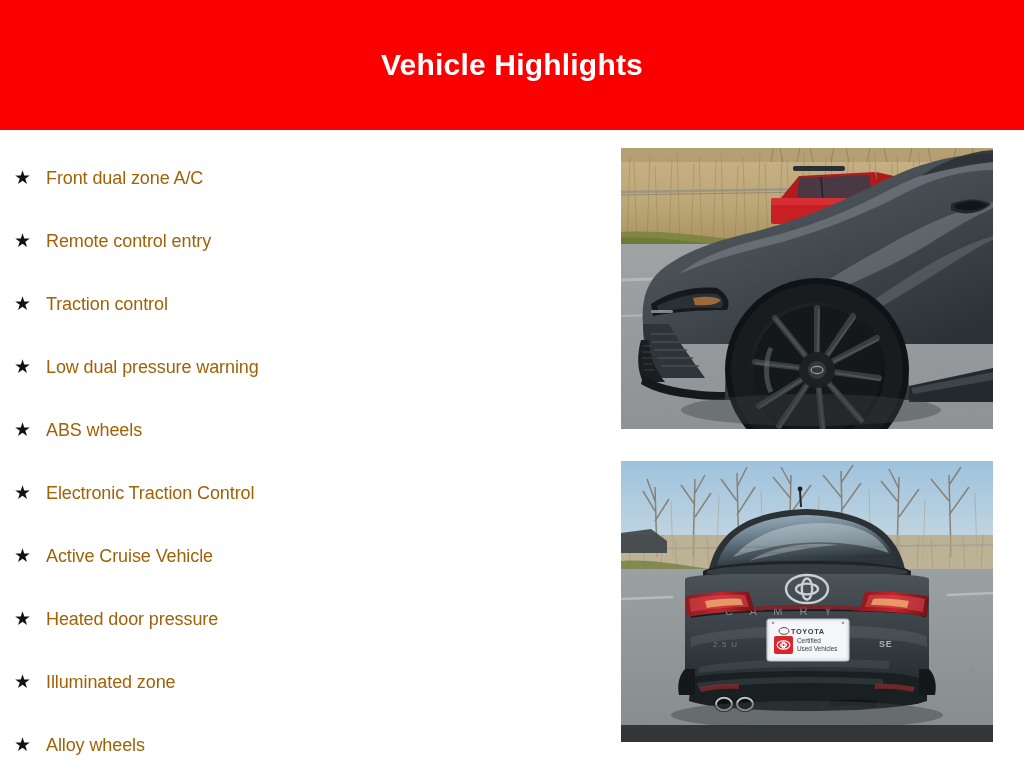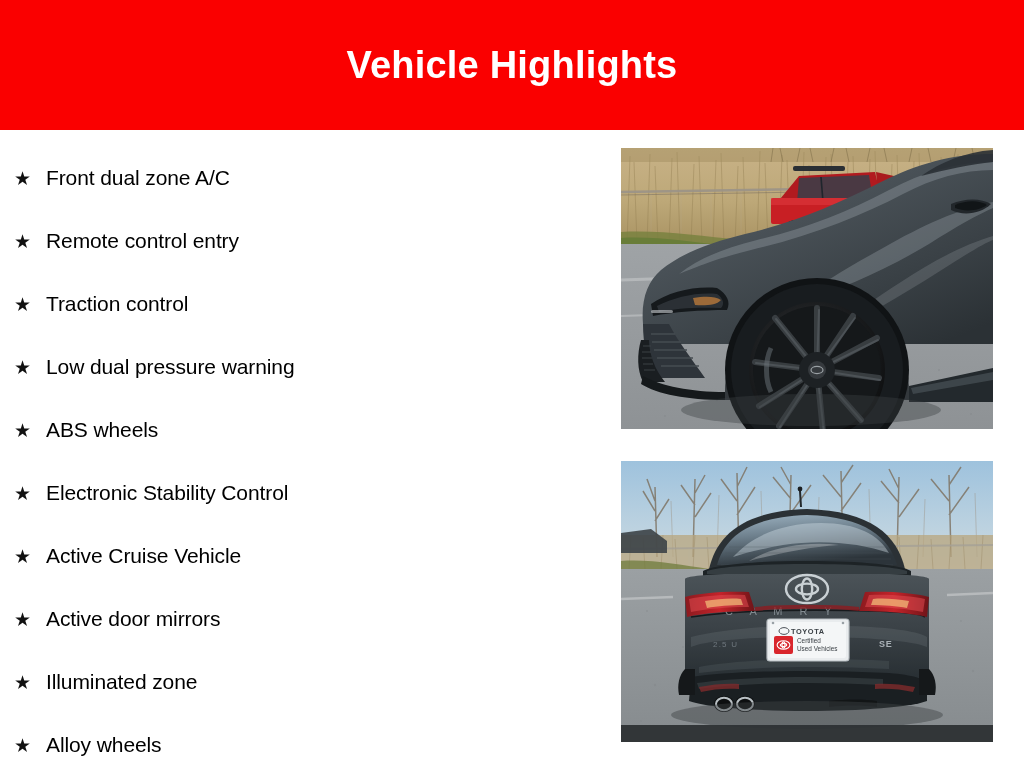--- a/index.html
+++ b/index.html
@@ -27,21 +27,21 @@
     top: 0;
     width: 1024px;
     height: 130px;
     background: #fa0000;
     display: flex;
     align-items: center;
     justify-content: center;
   }
   .banner-title {
     color: #ffffff;
-    font-size: 38px;
+    font-size: 30px;
     font-weight: bold;
     letter-spacing: 0.2px;
     line-height: 1;
     text-align: center;
     position: relative;
     top: -0.5px;
   }
 
   
   .highlights {
@@ -60,22 +60,22 @@
   .bullet-star {
     flex: 0 0 auto;
     width: 32px;
     font-size: 19px;
     color: #111111;
     line-height: 63px;
     text-align: left;
   }
   .highlight-label {
     flex: 1 1 auto;
-    font-size: 21px;
-    color: #000000;
+    font-size: 18px;
+    color: #a16207;
     line-height: 63px;
     white-space: nowrap;
     letter-spacing: -0.1px;
   }
 
   
   .photo {
     position: absolute;
     overflow: hidden;
     background: #9aa0a4;
@@ -110,29 +110,29 @@
     <li class="highlight-item">
       <span class="bullet-star">★</span>
       <span class="highlight-label">Low dual pressure warning</span>
     </li>
     <li class="highlight-item">
       <span class="bullet-star">★</span>
       <span class="highlight-label">ABS wheels</span>
     </li>
     <li class="highlight-item">
       <span class="bullet-star">★</span>
-      <span class="highlight-label">Electronic Stability Control</span>
+      <span class="highlight-label">Electronic Traction Control</span>
     </li>
     <li class="highlight-item">
       <span class="bullet-star">★</span>
       <span class="highlight-label">Active Cruise Vehicle</span>
     </li>
     <li class="highlight-item">
       <span class="bullet-star">★</span>
-      <span class="highlight-label">Active door mirrors</span>
+      <span class="highlight-label">Heated door pressure</span>
     </li>
     <li class="highlight-item">
       <span class="bullet-star">★</span>
       <span class="highlight-label">Illuminated zone</span>
     </li>
     <li class="highlight-item">
       <span class="bullet-star">★</span>
       <span class="highlight-label">Alloy wheels</span>
     </li>
   </ul>

